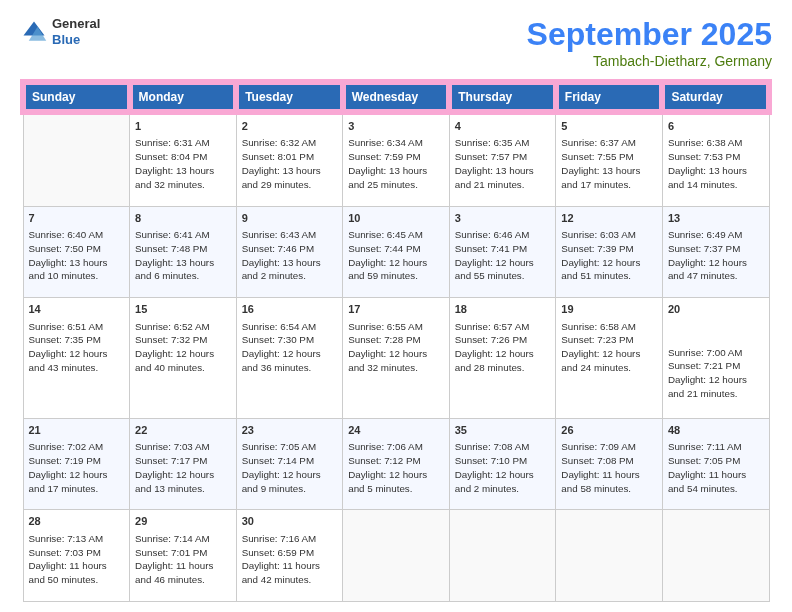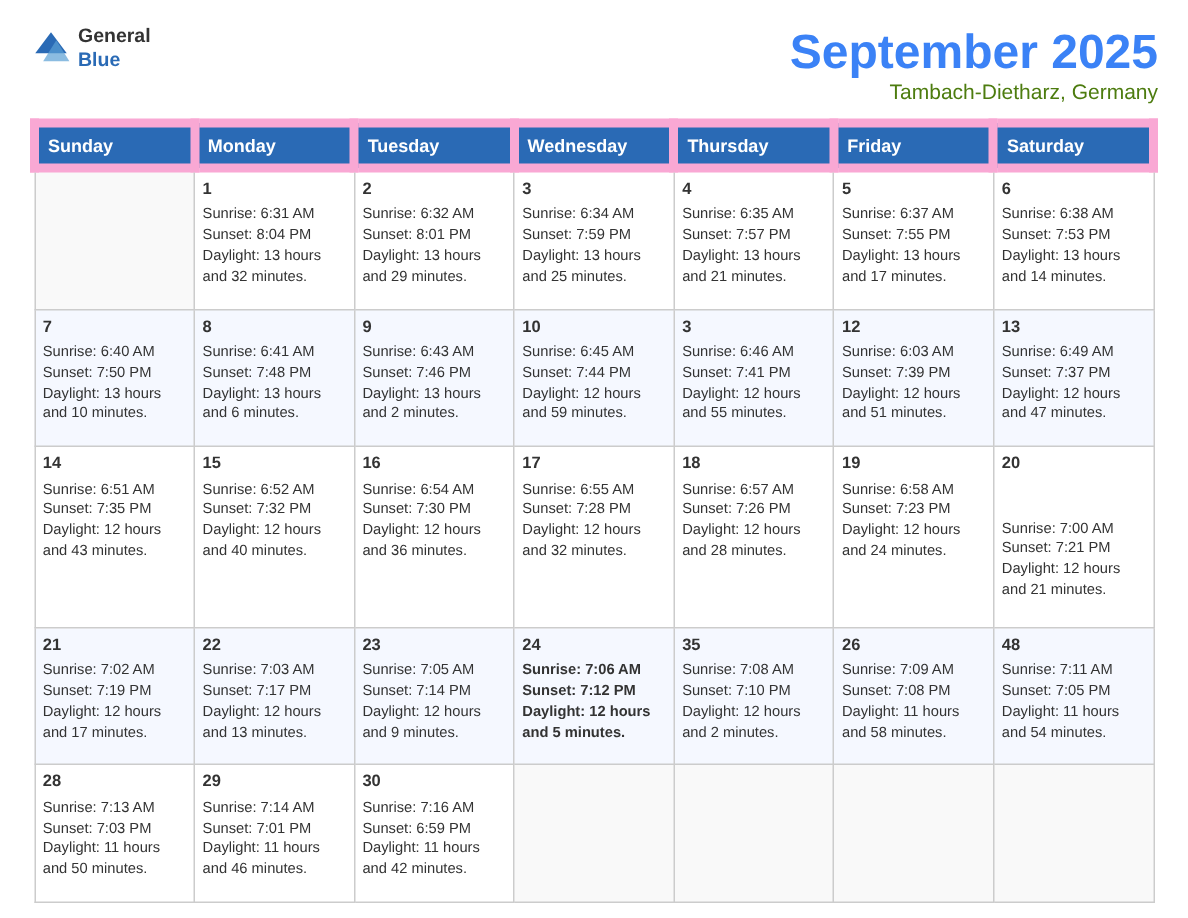--- a/index.html
+++ b/index.html
@@ -291,21 +291,21 @@
           </td>
           <td>
             <span class="day-number">23</span>
             <div class="day-info" style="white-space: pre-line;">Sunrise: 7:05 AM
 Sunset: 7:14 PM
 Daylight: 12 hours
 and 9 minutes.</div>
           </td>
           <td>
             <span class="day-number">24</span>
-            <div class="day-info" style="white-space: pre-line; font-weight: bold;">Sunrise: 7:06 AM
+            <div class="day-info" style="white-space: pre-line;">Sunrise: 7:06 AM
 Sunset: 7:12 PM
 Daylight: 12 hours
 and 5 minutes.</div>
           </td>
           <td>
             <span class="day-number">35</span>
             <div class="day-info" style="white-space: pre-line;">Sunrise: 7:08 AM
 Sunset: 7:10 PM
 Daylight: 12 hours
 and 2 minutes.</div>

